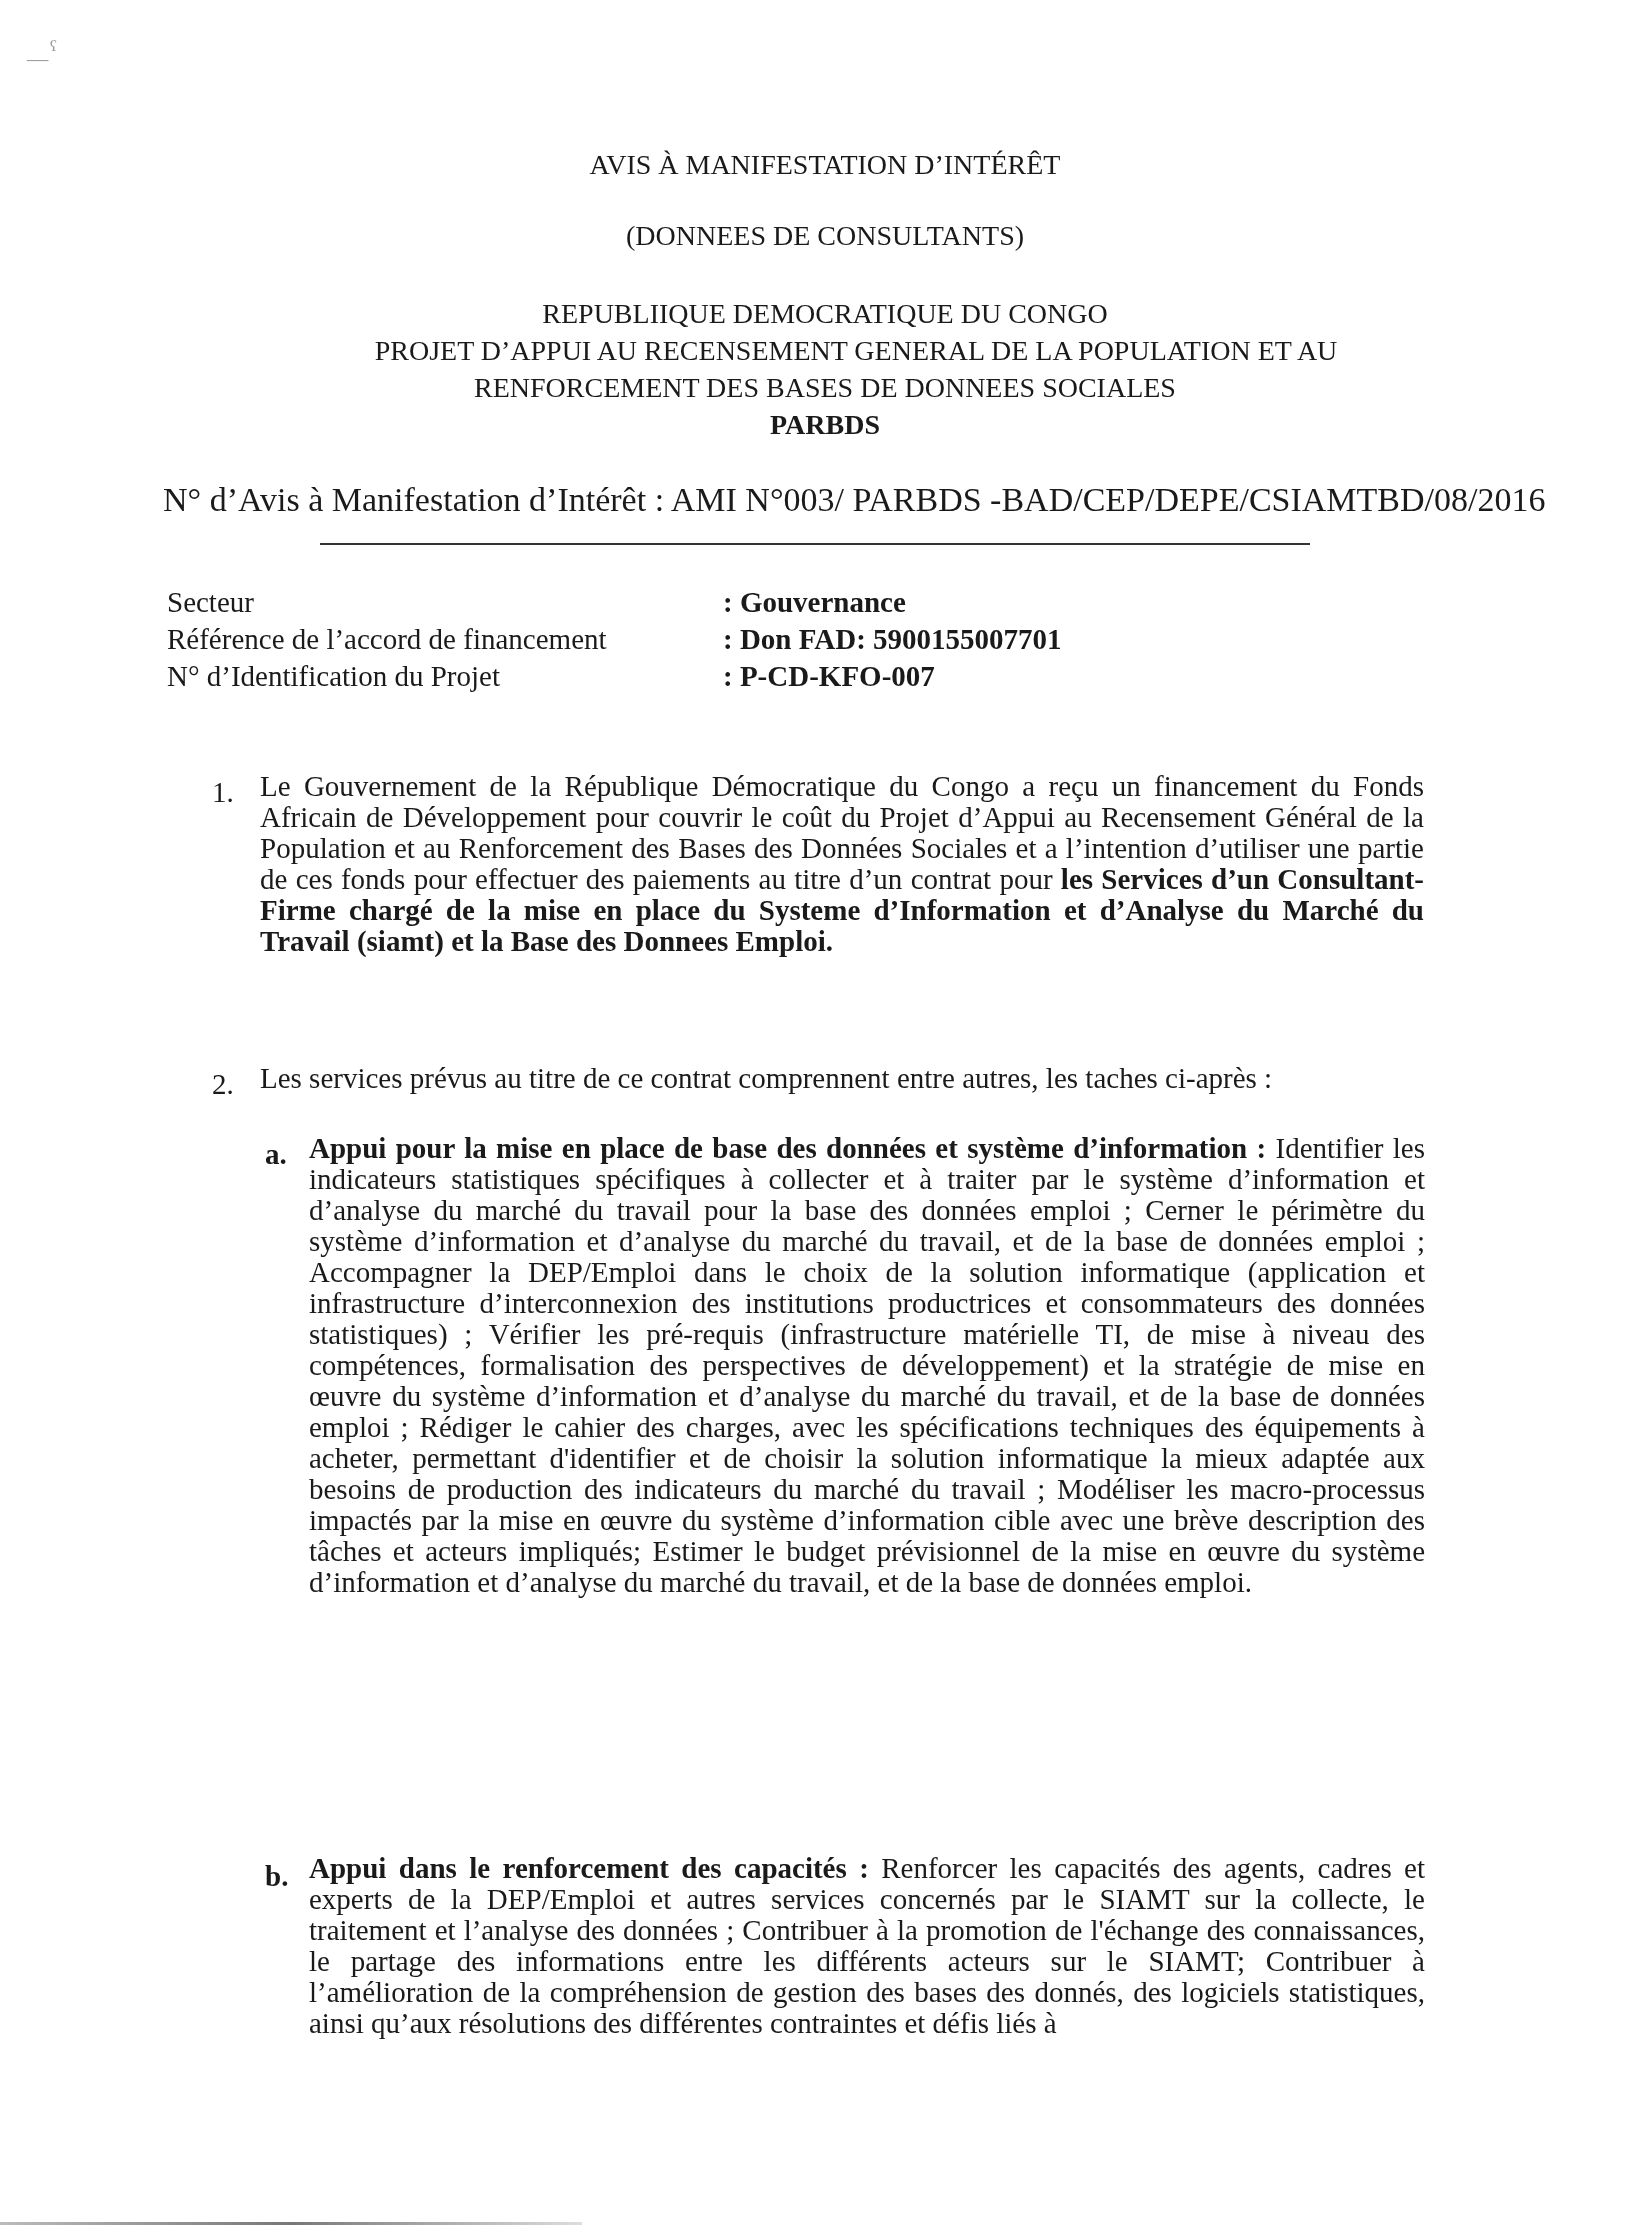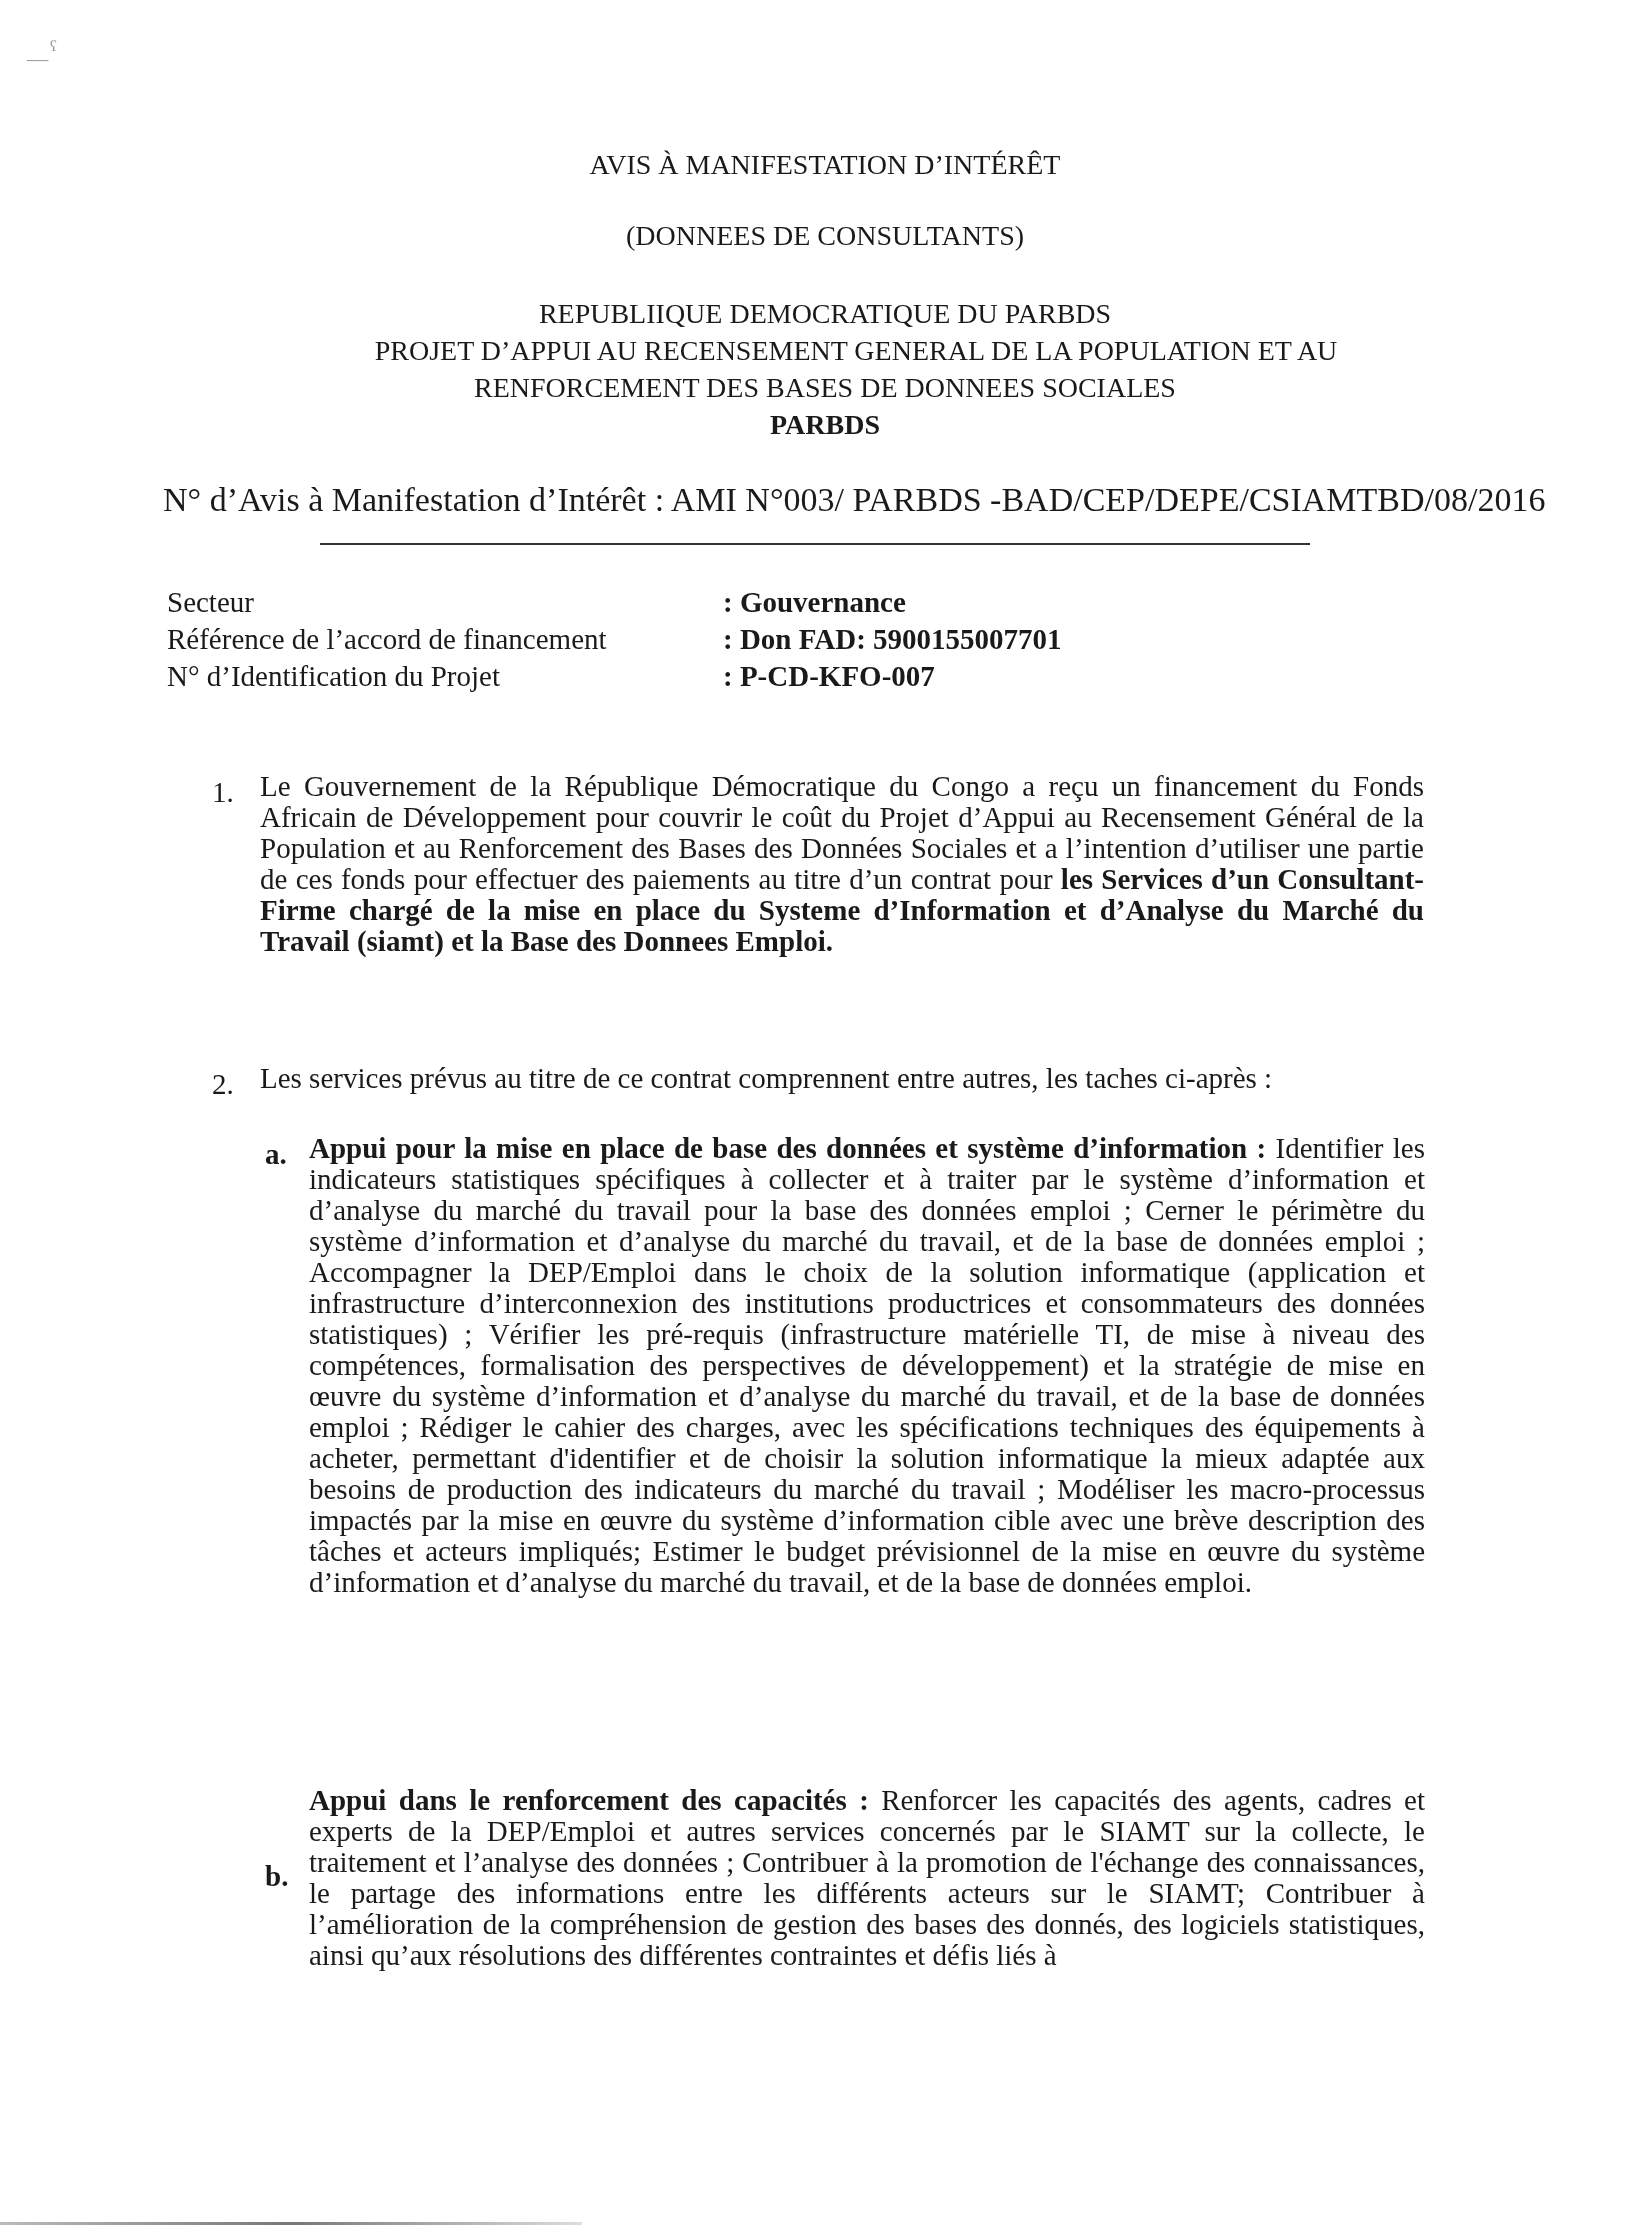--- a/index.html
+++ b/index.html
@@ -19,21 +19,21 @@
                    background: linear-gradient(to right, #bbb, #777, #ddd); }
 </style>
 </head>
 <body>
 
 <span class="scan-mark" style="left:27px;top:47px;">—</span>
 <span class="scan-mark" style="left:50px;top:37px;font-size:15.5px;">ʕ</span>
 
 <div class="center" style="top:146px;">AVIS À MANIFESTATION D’INTÉRÊT</div>
 <div class="center" style="top:217px;">(DONNEES  DE CONSULTANTS)</div>
-<div class="center" style="top:295px;">REPUBLIIQUE DEMOCRATIQUE DU PARBDS</div>
+<div class="center" style="top:295px;">REPUBLIIQUE DEMOCRATIQUE DU CONGO</div>
 <div class="center" style="top:332px;margin-left:31px;">PROJET D’APPUI AU RECENSEMENT GENERAL DE LA POPULATION ET AU</div>
 <div class="center" style="top:369px;">RENFORCEMENT DES BASES DE DONNEES SOCIALES</div>
 <div class="center bold" style="top:406px;">PARBDS</div>
 
 <div class="ref-line">N° d’Avis à Manifestation d’Intérêt : AMI N°003/ PARBDS -BAD/CEP/DEPE/CSIAMTBD/08/2016</div>
 <div class="rule"></div>
 
 <div class="meta" style="top:584px;">Secteur</div>
 <div class="meta-val" style="top:584px;">: Gouvernance</div>
 <div class="meta" style="top:621px;">Référence de l’accord de financement</div>
@@ -48,18 +48,18 @@
 
 <div class="num" style="left:212px;top:1063px;">2.</div>
 <div class="para" style="left:260px;top:1063px;width:1164px;">Les services prévus au titre de ce contrat comprennent entre autres, les taches ci-après :</div>
 
 <div class="num b" style="left:265px;top:1133px;">a.</div>
 <div class="para" style="left:309px;top:1133px;width:1116px;">
   <span class="b">Appui pour la mise en place de base des données et système d’information :</span><span> Identifier les indicateurs statistiques spécifiques à collecter et à traiter par le système d’information et d’analyse du marché du travail pour la base des données emploi ; Cerner le périmètre du système d’information et d’analyse du marché du travail, et de la base de données emploi ; Accompagner la DEP/Emploi dans le choix de la solution informatique (application et infrastructure d’interconnexion des institutions productrices et consommateurs des données statistiques) ; Vérifier les pré-requis (infrastructure matérielle TI, de mise à niveau des compétences, formalisation des perspectives de développement) et la stratégie de mise en œuvre du système d’information et d’analyse du marché du travail, et de la base de données emploi ; Rédiger le cahier des charges, avec les spécifications techniques des équipements à acheter, permettant d'identifier et de choisir la solution informatique la mieux adaptée aux besoins de production des indicateurs du marché du travail ; Modéliser les macro-processus impactés par la mise en œuvre du système d’information cible avec une brève description des tâches et acteurs impliqués; Estimer le budget prévisionnel de la mise en œuvre du système d’information et d’analyse du marché du travail, et de la base de données emploi.</span>
 </div>
 
 <div class="num b" style="left:265px;top:1855px;">b.</div>
-<div class="para" style="left:309px;top:1785px;width:1116px;">
+<div class="para" style="left:309px;top:1853px;width:1116px;">
   <span class="b">Appui dans le renforcement des capacités :</span><span> Renforcer les capacités des agents, cadres et experts de la DEP/Emploi et autres services concernés par le SIAMT sur la collecte, le traitement et l’analyse des données ; Contribuer à la promotion de  l'échange des connaissances, le partage des informations entre les différents acteurs sur le SIAMT; Contribuer à l’amélioration de la compréhension de gestion des bases des donnés, des logiciels statistiques,  ainsi qu’aux résolutions des différentes contraintes et défis liés à</span>
 </div>
 
 <div class="bottom-shadow"></div>
 
 
 </body></html>

